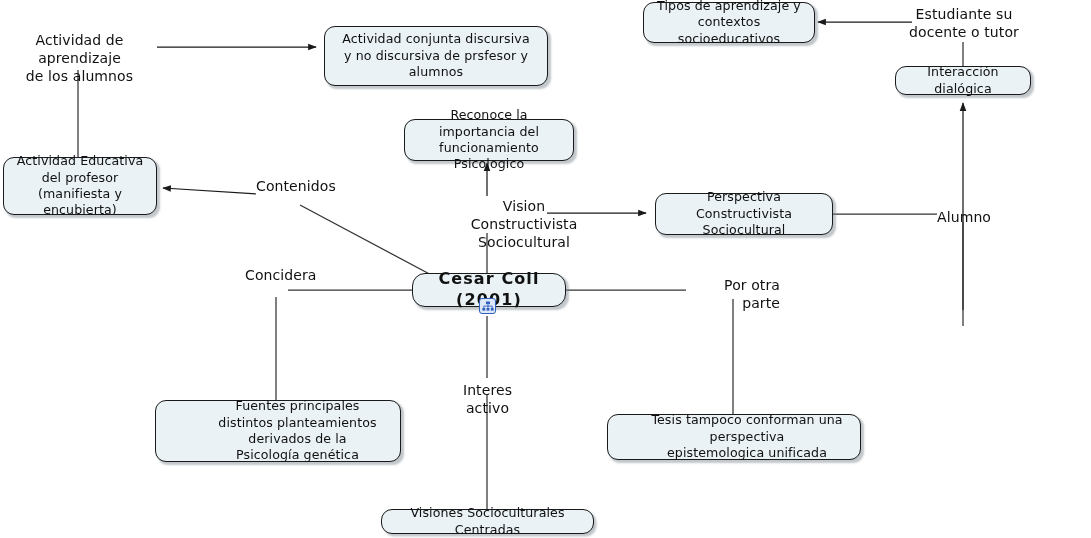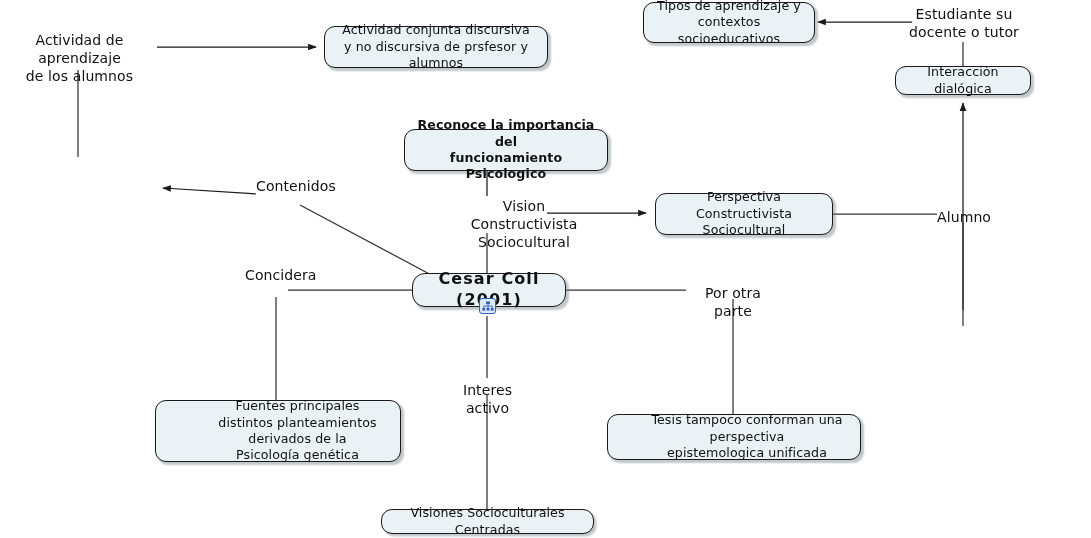--- a/index.html
+++ b/index.html
@@ -118,31 +118,34 @@
       <line x1="963" y1="310" x2="963" y2="103" stroke="#1a1a1a" marker-end="url(#arrow)"></line>
 
       <line x1="963" y1="222" x2="963" y2="326"></line>
 
       <line x1="963" y1="42" x2="963" y2="66"></line>
 
       <line x1="912" y1="22" x2="818" y2="22" stroke="#1a1a1a" marker-end="url(#arrow)"></line>
     </g>
   </svg>
 
-  <div class="node" style="left:324px; top:26px; width:224px; height:42px;">Actividad conjunta discursiva
+  <div class="node" style="left:324px; top:26px; width:224px; height:60px;">Actividad conjunta discursiva
 y no discursiva de prsfesor y alumnos</div>
 
   <div class="node" style="left:643px; top:2px; width:172px; height:41px;">Tipos de aprendizaje y
 contextos socioeducativos</div>
 
   <div class="node" style="left:895px; top:66px; width:136px; height:29px;">Interacción dialógica</div>
 
-  <div class="node" style="left:404px; top:129px; width:204px; height:42px;font-weight:bold;">Reconoce la importancia del
+  <div class="node" style="left:404px; top:119px; width:170px; height:42px;">Reconoce la importancia del
 funcionamiento Psicologico</div>
 
+  <div class="node" style="left:3px; top:157px; width:154px; height:58px;">Actividad Educativa
+del profesor
+(manifiesta y encubierta)</div>
 
   <div class="node" style="left:655px; top:193px; width:178px; height:42px;">Perspectiva
 Constructivista Sociocultural</div>
 
   <div class="node root" style="left:412px; top:273px; width:154px; height:34px;">Cesar Coll (2001)</div>
 
   <div class="root-badge" style="left:479px; top:298px;">
     <svg width="12" height="11" viewBox="0 0 12 11" xmlns="http://www.w3.org/2000/svg">
       <rect x="4" y="0.5" width="4" height="2.6" fill="#2f5fbf"></rect>
       <line x1="6" y1="3.1" x2="6" y2="5.1" stroke="#2f5fbf" stroke-width="0.9"></line>
@@ -171,20 +174,20 @@
 
   <div class="link-label" style="left:256px; top:177px; width:74px;">Contenidos</div>
 
   <div class="link-label" style="left:415px; top:197px; width:146px;margin-left:36px;">Vision Constructivista
 Sociocultural</div>
 
   <div class="link-label" style="left:245px; top:266px; width:66px;">Concidera</div>
 
   <div class="link-label" style="left:441px; top:381px; width:93px;">Interes activo</div>
 
-  <div class="link-label" style="left:686px; top:284px; width:94px;">Por otra parte</div>
+  <div class="link-label" style="left:686px; top:276px; width:94px;text-align:right;">Por otra parte</div>
 
   <div class="link-label" style="left:937px; top:208px; width:52px;">Alumno</div>
 
   <div class="link-label" style="left:908px; top:5px; width:112px;">Estudiante su
 docente o tutor</div>
 
 </div>
 
 </body></html>

